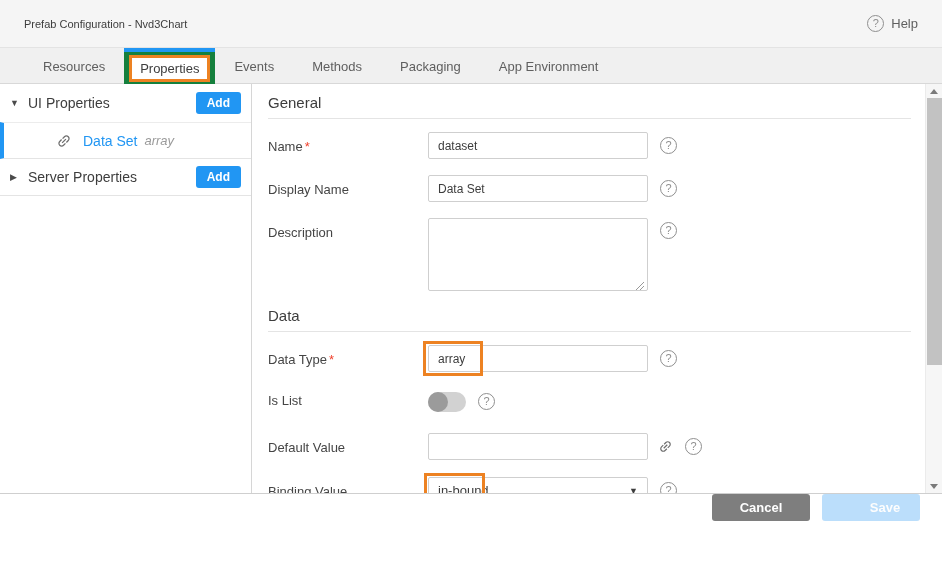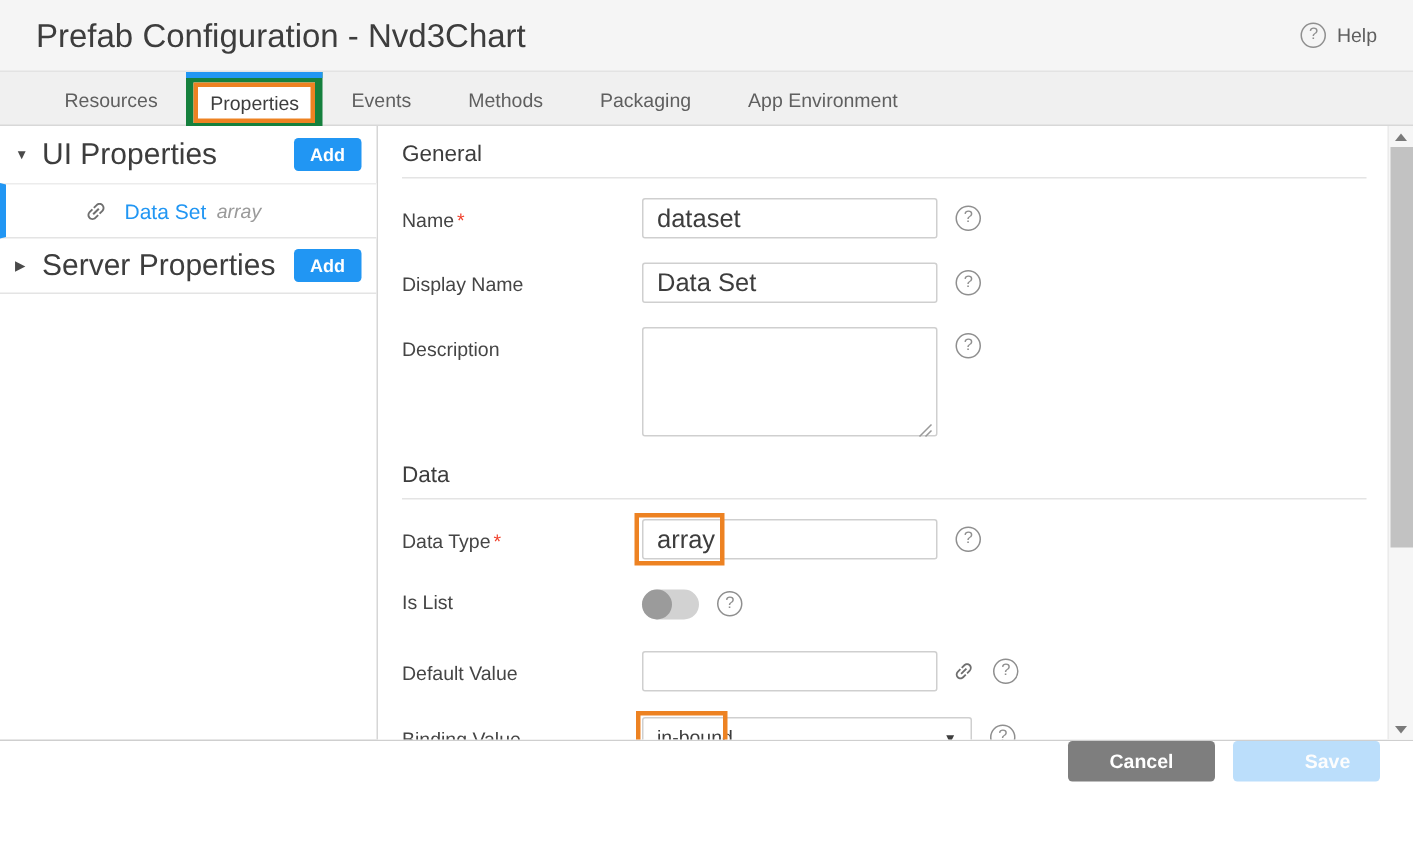--- a/index.html
+++ b/index.html
@@ -1,58 +1,58 @@
 <!DOCTYPE html>
 <html><head>
 <meta charset="utf-8">
 <style>
   * { margin:0; padding:0; box-sizing:border-box; }
   html,body { width:942px; height:562px; background:#fff; font-family:"Liberation Sans", sans-serif; overflow:hidden; }
   .modal { width:942px; height:562px; display:flex; flex-direction:column; background:#fff; }
 
   
   .header { height:48px; background:#f5f5f5; border-bottom:1px solid #e3e3e3; display:flex; align-items:center; justify-content:space-between; padding:0 24px; flex:0 0 auto; }
-  .title { font-size:22px; color:#3d3d3d; }
+  .title { font-size:11px; color:#3d3d3d; }
   .help { display:flex; align-items:center; gap:7px; color:#5f5f5f; font-size:13px; cursor:pointer; }
   .qicon { width:17px; height:17px; border:1.5px solid #8f8f8f; border-radius:50%; color:#8f8f8f; font-size:11px; line-height:14px; text-align:center; display:inline-block; flex:0 0 auto; }
 
   
   .tabbar { height:36px; background:#f0f0f0; display:flex; align-items:stretch; padding-left:24px; position:relative; flex:0 0 auto; }
   .tabbar::after { content:''; position:absolute; left:0; right:0; bottom:0; height:1px; background:#d8d8d8; }
   .tab { display:flex; align-items:center; padding:0 19px; font-size:13px; color:#5f5f5f; cursor:pointer; position:relative; }
   .tab.active { background:#15803d; color:#3d3d3d; border-top:4px solid #2196f3; z-index:1; padding:0 5px; }
   .hl-tab { border:3px solid #ed8222; background:#fff; padding:3px 8px; }
 
   
   .body { flex:1 1 auto; display:flex; min-height:0; }
 
   
   .sidebar { width:252px; flex:0 0 auto; border-right:1px solid #d6d6d6; background:#fff; }
   .side-group { height:38px; display:flex; align-items:center; padding:0 10px; cursor:pointer; }
   .caret { font-size:9px; color:#4a4a4a; width:18px; display:inline-block; }
-  .side-label { flex:1 1 auto; font-size:20px; color:#3d3d3d; }
+  .side-label { flex:1 1 auto; font-size:14px; color:#3d3d3d; }
   .add-btn { background:#2196f3; color:#fff; font-size:12px; font-weight:bold; border:none; border-radius:3px; padding:4px 11px; cursor:pointer; }
   .side-item { height:37px; display:flex; align-items:center; border-top:1px solid #ececec; border-bottom:1px solid #e4e4e4; border-left:4px solid #2196f3; padding-left:52px; cursor:pointer; background:#fff; }
   .side-item .link-ic { margin-right:11px; }
   .item-name { font-size:14px; color:#2196f3; }
   .item-type { font-size:13px; color:#9a9a9a; font-style:italic; margin-left:7px; }
   .side-group.server { border-bottom:1px solid #e4e4e4; height:37px; }
 
   .link-ic { width:16px; height:16px; display:inline-block; transform:rotate(-45deg); flex:0 0 auto; }
   .link-ic svg { display:block; width:100%; height:100%; fill:#6f6f6f; }
 
   
   .main { flex:1 1 auto; position:relative; background:#fff;text-decoration:underline; }
   .content { position:absolute; left:0; top:0; right:17px; bottom:0; padding:10px 14px 0 16px; overflow:hidden; }
   .sec-title { font-size:15px; color:#3d3d3d; padding-bottom:7px; border-bottom:1px solid #e4e4e4; margin-bottom:13px; }
   .row { display:flex; align-items:flex-start; margin-bottom:16px; }
   .row .lbl { width:160px; flex:0 0 auto; font-size:13px; color:#454545; padding-top:7px; }
   .req { color:#f0412d; margin-left:2px; }
   .ctrl { display:flex; align-items:center; position:relative; }
-  .tb { width:197px; height:27px; border:1px solid #cfcfcf; border-radius:2px; font-size:17px; color:#3d3d3d; padding:0 9px; font-family:"Liberation Sans", sans-serif; outline:none; background:#fff; }
+  .tb { width:220px; height:27px; border:1px solid #cfcfcf; border-radius:2px; font-size:12px; color:#3d3d3d; padding:0 9px; font-family:"Liberation Sans", sans-serif; outline:none; background:#fff; }
   textarea.tb { height:73px; padding-top:6px; resize:none; }
   .ta-wrap { position:relative; }
   .resize-h { position:absolute; right:3px; bottom:4px; }
   .q { margin-left:12px; cursor:pointer; }
   .bind-ic { margin-left:10px; cursor:pointer; }
 
   .hl-box { position:absolute; border:3px solid #ed8222; pointer-events:none; }
   .hl-datatype { left:-5px; top:-4px; width:60px; height:35px; }
   .hl-binding { left:-4px; top:-4px; width:61px; height:35px; }
 

